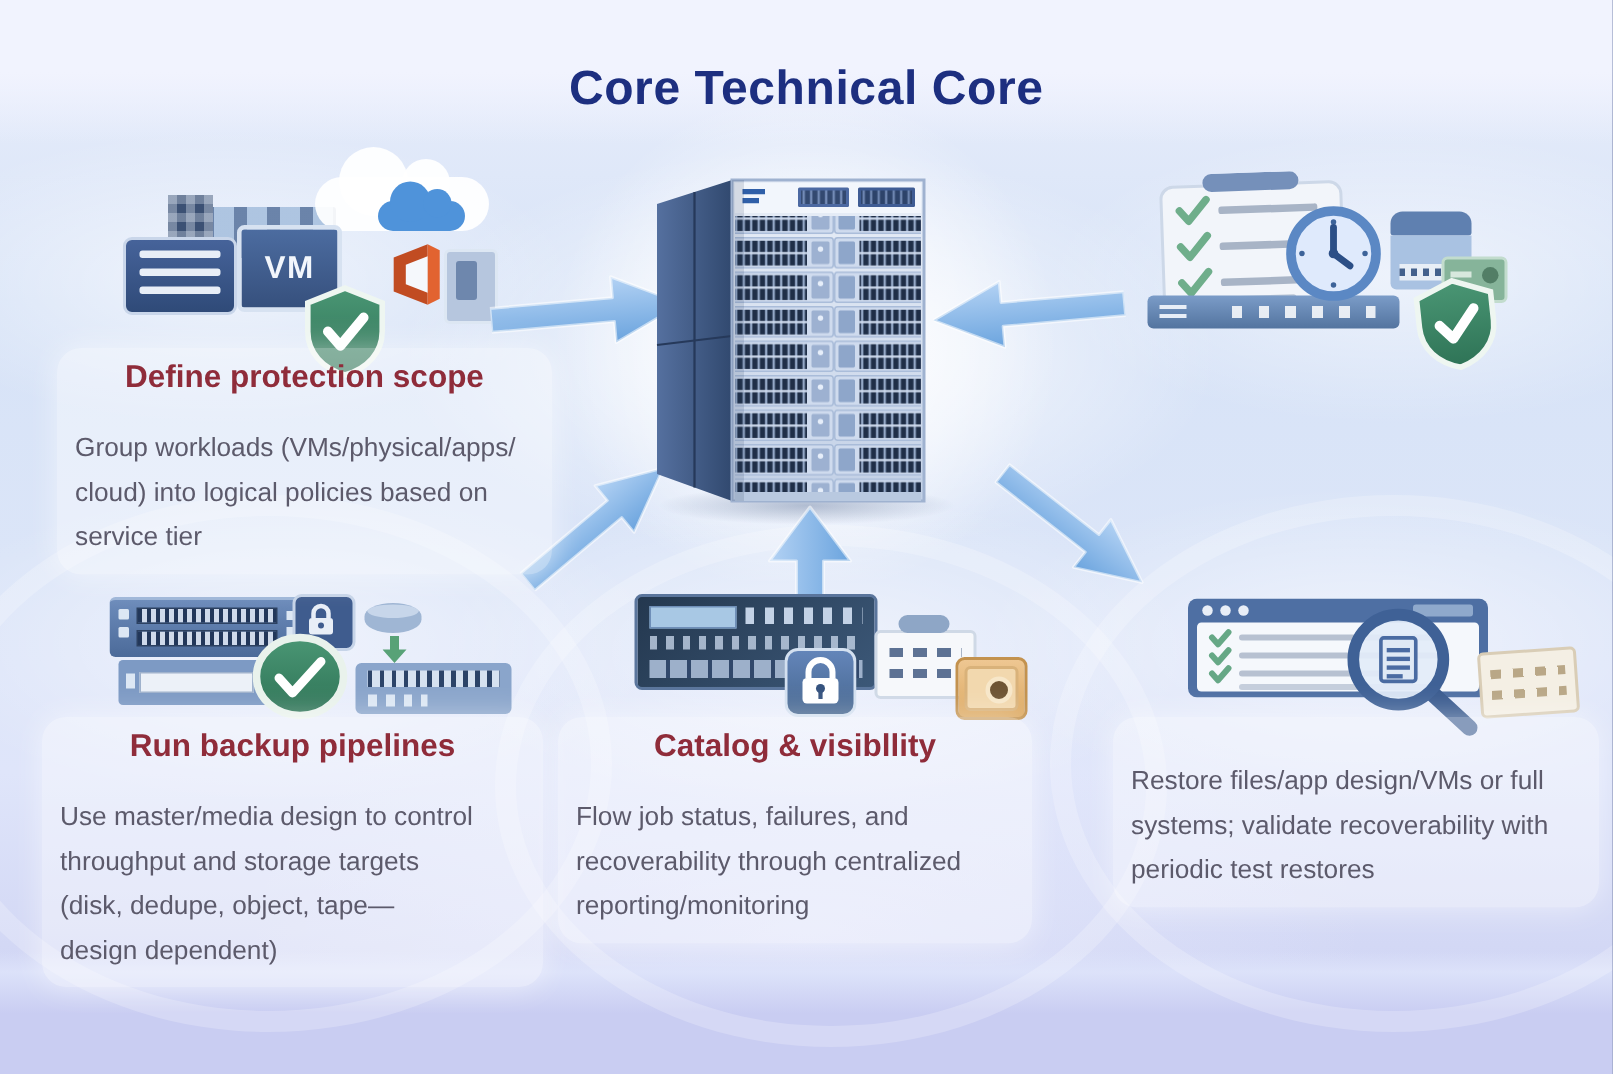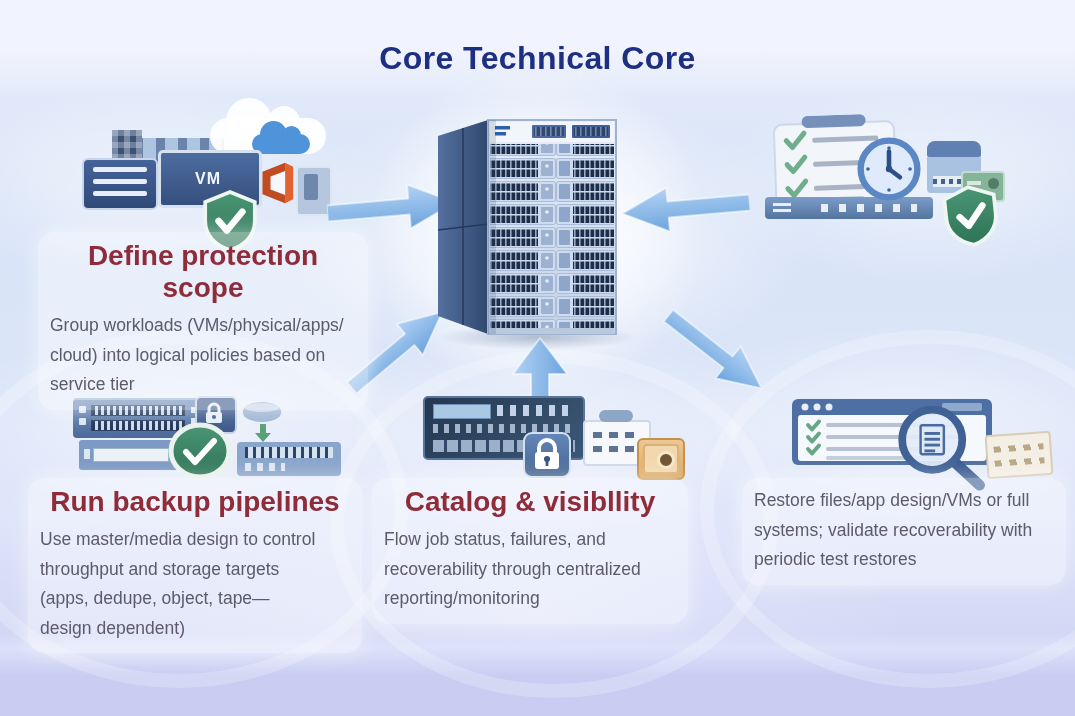--- a/index.html
+++ b/index.html
@@ -25,22 +25,22 @@
 
   .cluster{position:absolute;}
   .ic{position:absolute;}
 
   
   .panel-lines{left:22px;top:48px;width:72px;height:48px;border-radius:6px;z-index:3;
     background:linear-gradient(180deg,#46639a,#2f4a78);border:2px solid #c9d6ea;}
   .panel-lines i{display:block;height:5px;margin:7px 9px 0;background:#e8eef7;border-radius:2px;}
   .vm-box{left:98px;top:40px;width:64px;height:52px;border-radius:5px;z-index:3;
     background:linear-gradient(180deg,#4c6ca0,#36507d);border:3px solid #d7e2f1;
-    display:flex;align-items:center;justify-content:flex-start;color:#f2f6fc;
-    font-size:16px;font-weight:700;letter-spacing:1px;padding-left:34px;}
+    display:flex;align-items:center;justify-content:center;color:#f2f6fc;
+    font-size:21px;font-weight:700;letter-spacing:1px;}
   .building{left:52px;top:28px;width:112px;height:34px;z-index:1;border-radius:2px;
     background:repeating-linear-gradient(90deg,rgba(47,74,120,.5) 0 9px,rgba(175,198,226,.85) 9px 22px),#a7bedc;}
   .building::before{content:"";position:absolute;left:0;top:-8px;width:30px;height:42px;background:#3c5174;
     background-image:repeating-linear-gradient(90deg,rgba(230,238,248,.35) 0 6px,transparent 6px 12px),
       repeating-linear-gradient(180deg,rgba(230,238,248,.3) 0 6px,transparent 6px 12px);}
   .cloud-w{left:150px;top:8px;width:116px;height:36px;background:rgba(255,255,255,.92);border-radius:20px;z-index:1;}
   .cloud-w::before{content:"";position:absolute;left:16px;top:-20px;width:46px;height:46px;border-radius:50%;background:rgba(255,255,255,.92);}
   .cloud-w::after{content:"";position:absolute;left:58px;top:-12px;width:32px;height:32px;border-radius:50%;background:rgba(255,255,255,.92);}
   .cloud-b{left:192px;top:24px;width:58px;height:20px;background:#4f93da;border-radius:12px;z-index:2;}
   .cloud-b::before{content:"";position:absolute;left:8px;top:-13px;width:27px;height:27px;border-radius:50%;background:#4f93da;}
@@ -102,22 +102,22 @@
   .safe-dial{position:absolute;right:8px;top:11px;width:12px;height:12px;border-radius:50%;background:#6e5433;border:3px solid #f7e7c9;}
 
   .cream-dev{left:206px;top:48px;width:62px;height:40px;background:#f4efe4;border:2px solid #d9cdb6;border-radius:4px;
     transform:rotate(-4deg);z-index:3;}
   .cd-row{position:absolute;left:6px;height:6px;right:6px;
     background:repeating-linear-gradient(90deg,#b9a787 0 7px,transparent 7px 15px);}
 
   
   .text-block{position:absolute;z-index:6;background:rgba(255,255,255,.4);border-radius:16px;
     padding:8px 12px 10px;box-shadow:0 0 20px rgba(255,255,255,.5);}
-  .sec-head{text-align:center;font-size:28px;font-weight:700;color:#8f2c3a;margin:0 0 7px;}
-  .sec-body{font-size:17.5px;line-height:29.5px;color:#5c5a6b;white-space:pre-line;}
+  .sec-head{text-align:center;font-size:21px;font-weight:700;color:#8f2c3a;margin:0 0 7px;}
+  .sec-body{font-size:17.5px;line-height:29.5px;color:#5c5a6b;white-space:pre-line;margin-top:20px;}
 
   .server-shadow{position:absolute;left:438px;top:324px;width:200px;height:26px;
     background:radial-gradient(ellipse,rgba(60,85,130,.35),rgba(60,85,130,0) 70%);}
   .arrow{position:absolute;z-index:2;}
 </style>
 </head>
 <body>
 
 <div class="stage">
   <div class="t-band"></div>
@@ -384,21 +384,21 @@
   <div class="text-block" style="left:38px;top:232px;width:306px;">
     <div class="sec-head">Define protection scope</div>
     <div class="sec-body">Group workloads (VMs/physical/apps/
 cloud) into logical policies based on
 service tier</div>
   </div>
   <div class="text-block" style="left:28px;top:478px;width:310px;">
     <div class="sec-head">Run backup pipelines</div>
     <div class="sec-body">Use master/media design to control
 throughput and storage targets
-(apps, dedupe, object, tape—
+(disk, dedupe, object, tape—
 design dependent)</div>
   </div>
   <div class="text-block" style="left:372px;top:478px;width:292px;">
     <div class="sec-head">Catalog &amp; visibllity</div>
     <div class="sec-body">Flow job status, failures, and
 recoverability through centralized
 reporting/monitoring</div>
   </div>
   <div class="text-block" style="left:742px;top:478px;width:300px;">
     <div class="sec-body">Restore files/app design/VMs or full

